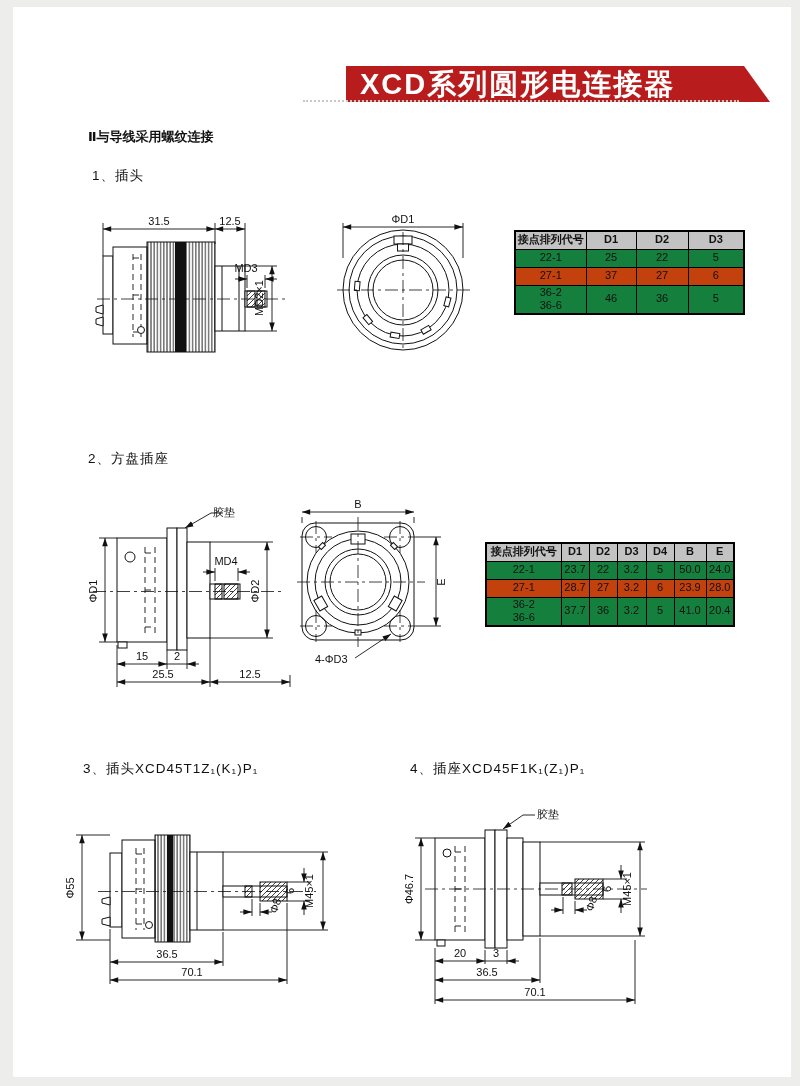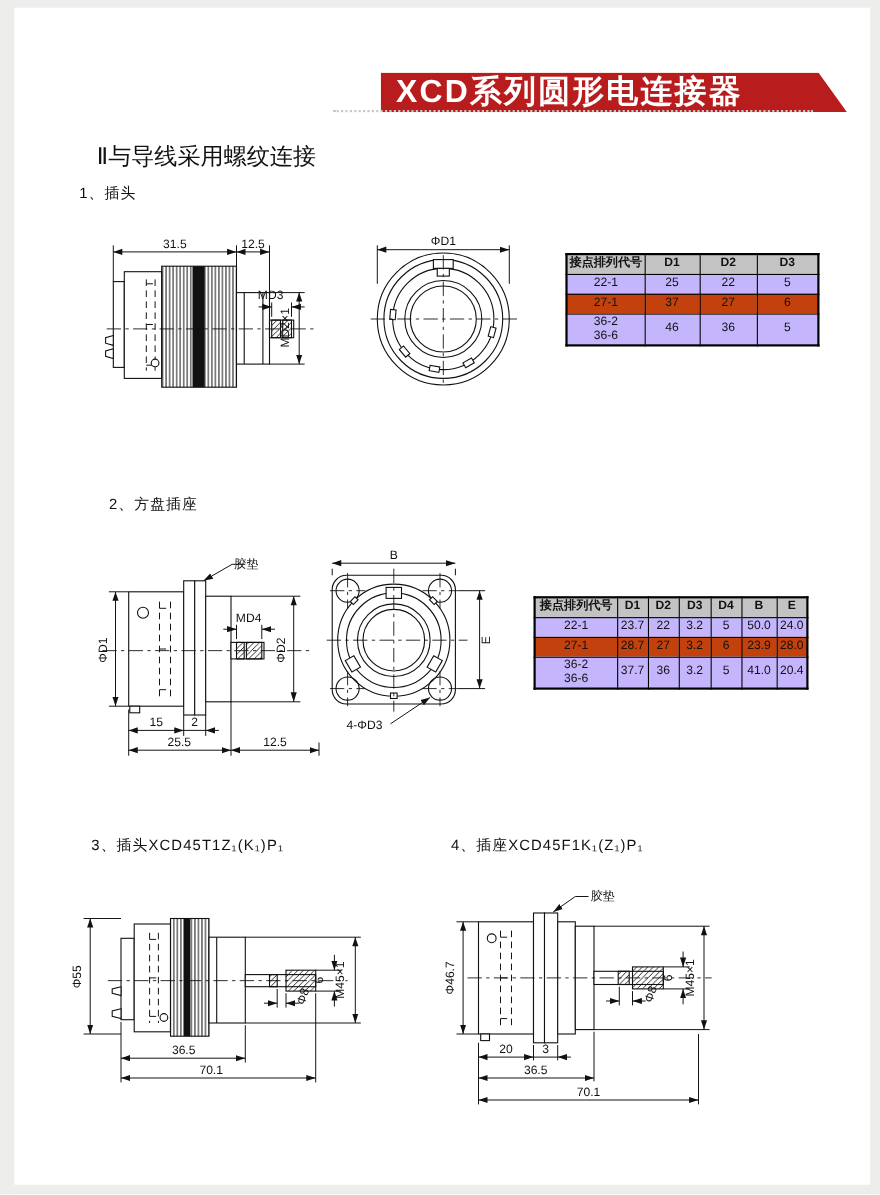--- a/index.html
+++ b/index.html
@@ -4,27 +4,27 @@
 <style>
   html,body{margin:0;padding:0;}
   body{width:800px;height:1086px;position:relative;background:#ffffff;
        font-family:"Liberation Sans","DejaVu Sans",sans-serif;color:#111;overflow:hidden;}
   .edge{position:absolute;background:#ededec;}
   .banner{position:absolute;left:310px;top:66px;width:424px;height:36px;background:#b91c1c;
           clip-path:polygon(0 0,calc(100% - 26px) 0,100% 100%,0 100%);margin-left:36px;}
   .banner span{display:block;color:#fff;font-weight:bold;font-size:29px;line-height:36px;
           padding-left:14px;letter-spacing:2px;white-space:nowrap;}
   .banner-dots{position:absolute;left:303px;top:100px;width:436px;height:0;border-top:2px dotted #c8c8c8;}
-  .hd-intro{position:absolute;left:88px;top:128px;font-size:21px;font-weight:normal;white-space:nowrap;}
+  .hd-intro{position:absolute;left:88px;top:128px;font-size:13px;font-weight:bold;white-space:nowrap;}
   .hd-item{position:absolute;font-size:13.5px;white-space:nowrap;letter-spacing:1px;}
   .tbl{position:absolute;border-collapse:collapse;background:#fff;border:2px solid #000;table-layout:fixed;}
   .tbl th,.tbl td{border:1px solid #000;font-size:11px;text-align:center;vertical-align:middle;
           padding:0 1px;line-height:1.25;white-space:pre-line;}
   .tbl th{background:#c3c3c3;font-weight:bold;}
-  .rA{background:#c4b5fd;}
+  .rA{background:#15803d;}
   .rB{background:#c2410c;}
   svg{position:absolute;overflow:visible;}
   svg text{font-size:11px;fill:#111;font-family:"Liberation Sans","DejaVu Sans",sans-serif;}
   .ln{fill:none;stroke:#111;stroke-width:1;}
   .fw{fill:#fff;stroke:#111;stroke-width:1;}
   .dm{fill:none;stroke:#111;stroke-width:0.9;}
   .cl{fill:none;stroke:#111;stroke-width:0.8;stroke-dasharray:13 4 3 4;}
   .hdl{fill:none;stroke:#111;stroke-width:0.9;stroke-dasharray:6 4;}
 </style>
 </head>
@@ -34,22 +34,22 @@
 <div class="edge" style="left:0;top:0;width:800px;height:7px;"></div>
 <div class="edge" style="left:791px;top:0;width:9px;height:1086px;"></div>
 <div class="edge" style="left:0;top:1077px;width:800px;height:9px;"></div>
 
 <div class="banner">
   <span>XCD系列圆形电连接器</span>
 </div>
 <div class="banner-dots"></div>
 
 <div class="hd-intro">Ⅱ与导线采用螺纹连接</div>
-<div class="hd-item" style="left:72px;top:167px;">1、插头</div>
-<div class="hd-item" style="left:99px;top:450px;text-align:right;">2、方盘插座</div>
+<div class="hd-item" style="left:92px;top:167px;">1、插头</div>
+<div class="hd-item" style="left:88px;top:450px;text-align:right;">2、方盘插座</div>
 <div class="hd-item" style="left:83px;top:760px;">3、插头XCD45T1Z₁(K₁)P₁</div>
 <div class="hd-item" style="left:410px;top:760px;">4、插座XCD45F1K₁(Z₁)P₁</div>
 
 <svg style="left:95px;top:198px;" width="195" height="170" viewBox="0 0 195 170">
   <defs>
     <marker id="e1" markerWidth="10" markerHeight="8" refX="8.6" refY="4" orient="auto" markerUnits="userSpaceOnUse">
         <path d="M0,1.2 L8.6,4 L0,6.8 Z" fill="#111"></path>
       </marker>
     <marker id="s1" markerWidth="10" markerHeight="8" refX="0.4" refY="4" orient="auto" markerUnits="userSpaceOnUse">
         <path d="M8.6,1.2 L0.4,4 L8.6,6.8 Z" fill="#111"></path>

